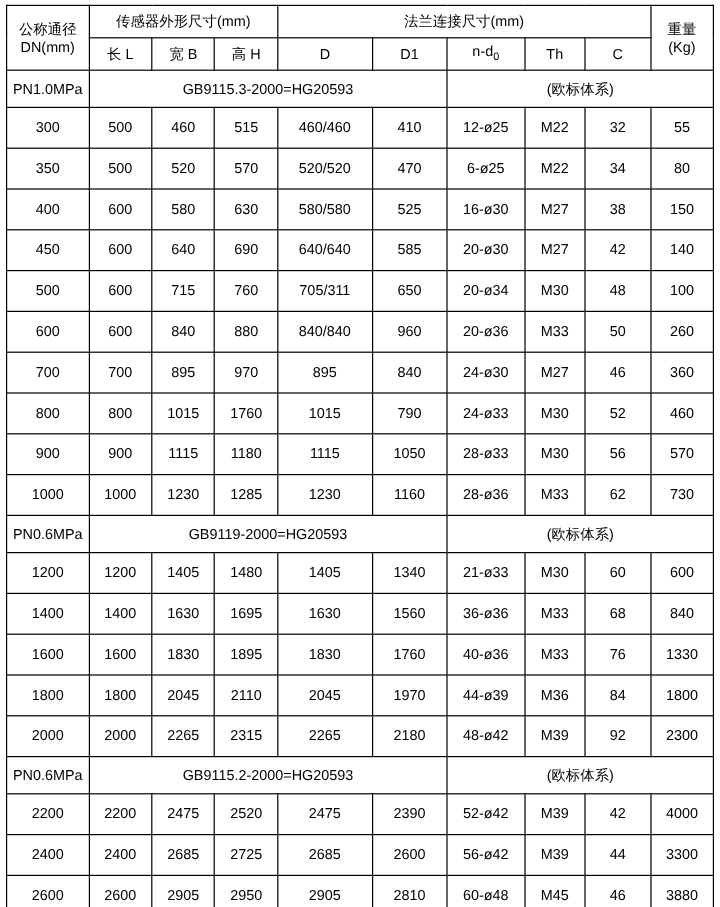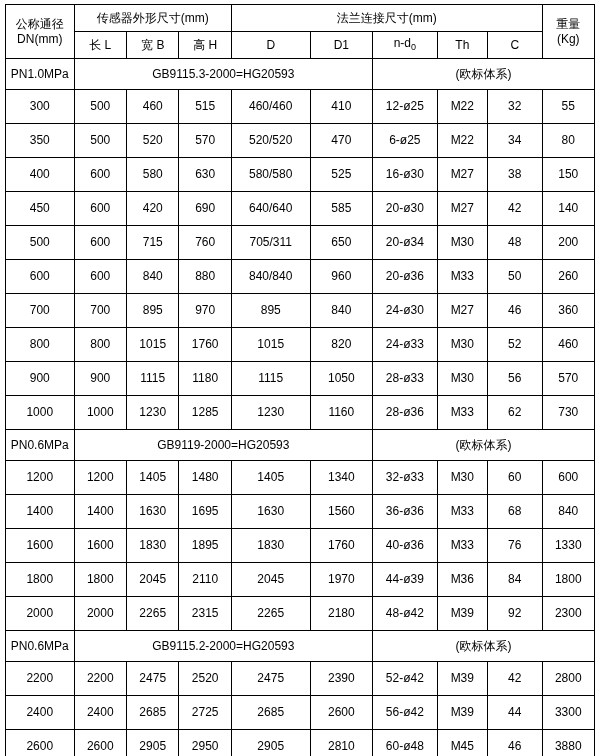--- a/index.html
+++ b/index.html
@@ -148,40 +148,40 @@
           <td>580/580</td>
           <td>525</td>
           <td>16-ø30</td>
           <td>M27</td>
           <td>38</td>
           <td>150</td>
         </tr>
         <tr class="data-row">
           <td>450</td>
           <td>600</td>
-          <td>420</td>
+          <td>640</td>
           <td>690</td>
           <td>640/640</td>
           <td>585</td>
           <td>20-ø30</td>
           <td>M27</td>
           <td>42</td>
           <td>140</td>
         </tr>
         <tr class="data-row">
           <td>500</td>
           <td>600</td>
           <td>715</td>
           <td>760</td>
           <td>705/311</td>
           <td>650</td>
           <td>20-ø34</td>
           <td>M30</td>
           <td>48</td>
-          <td>200</td>
+          <td>100</td>
         </tr>
         <tr class="data-row">
           <td>600</td>
           <td>600</td>
           <td>840</td>
           <td>880</td>
           <td>840/840</td>
           <td>960</td>
           <td>20-ø36</td>
           <td>M33</td>
@@ -199,21 +199,21 @@
           <td>M27</td>
           <td>46</td>
           <td>360</td>
         </tr>
         <tr class="data-row">
           <td>800</td>
           <td>800</td>
           <td>1015</td>
           <td>1760</td>
           <td>1015</td>
-          <td>820</td>
+          <td>790</td>
           <td>24-ø33</td>
           <td>M30</td>
           <td>52</td>
           <td>460</td>
         </tr>
         <tr class="data-row">
           <td>900</td>
           <td>900</td>
           <td>1115</td>
           <td>1180</td>
@@ -241,21 +241,21 @@
           <td class="section-std" colspan="5">GB9119-2000=HG20593</td>
           <td class="section-note" colspan="4">(欧标体系)</td>
         </tr>
         <tr class="data-row">
           <td>1200</td>
           <td>1200</td>
           <td>1405</td>
           <td>1480</td>
           <td>1405</td>
           <td>1340</td>
-          <td>32-ø33</td>
+          <td>21-ø33</td>
           <td>M30</td>
           <td>60</td>
           <td>600</td>
         </tr>
         <tr class="data-row">
           <td>1400</td>
           <td>1400</td>
           <td>1630</td>
           <td>1695</td>
           <td>1630</td>
@@ -309,21 +309,21 @@
         <tr class="data-row">
           <td>2200</td>
           <td>2200</td>
           <td>2475</td>
           <td>2520</td>
           <td>2475</td>
           <td>2390</td>
           <td>52-ø42</td>
           <td>M39</td>
           <td>42</td>
-          <td>2800</td>
+          <td>4000</td>
         </tr>
         <tr class="data-row">
           <td>2400</td>
           <td>2400</td>
           <td>2685</td>
           <td>2725</td>
           <td>2685</td>
           <td>2600</td>
           <td>56-ø42</td>
           <td>M39</td>

